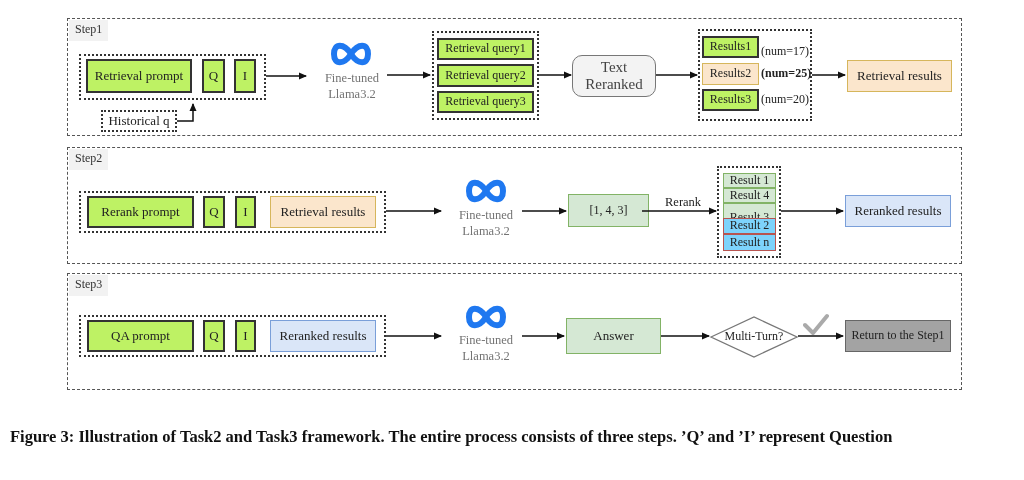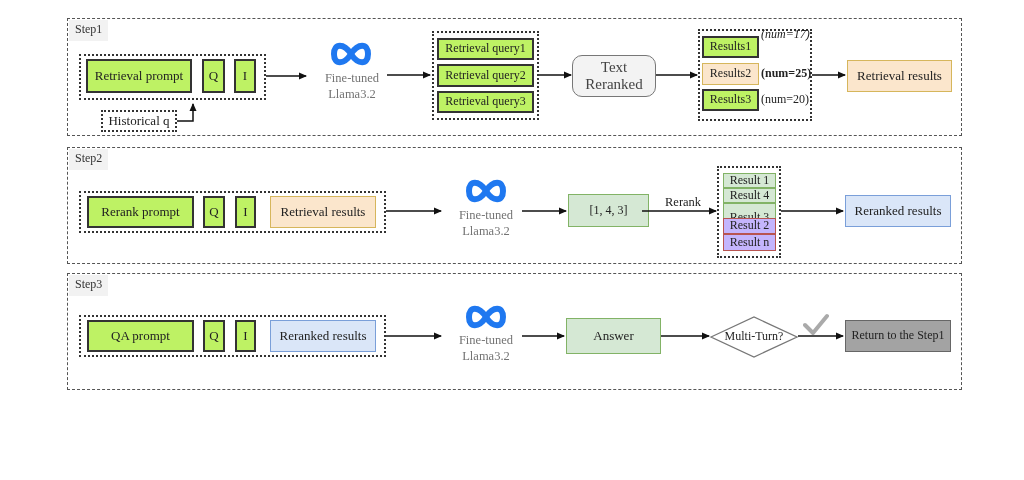--- a/index.html
+++ b/index.html
@@ -6,21 +6,21 @@
   body { width:1024px; height:480px; position:relative; overflow:hidden; font-family:"Liberation Serif","DejaVu Serif",serif; color:#222; }
   .abs { position:absolute; box-sizing:border-box; }
   .step { border:1.5px dashed #555; border-style:dashed; }
   .step-tag { background:#f2f2f2; font-size:12px; color:#333; padding:2px 6px 4px 6px; }
   .dotgrp { border:2px dotted #333; }
   .box { border:1.5px solid #333; background:#bef264; display:flex; align-items:center; justify-content:center; font-size:13px; text-align:center; line-height:1.15; }
   .box.thick { border-width:2px; }
   .orange { background:#fbe6cc; border-color:#d6b65c; }
   .blue { background:#dae6f8; border-color:#7a9fd9; }
   .green { background:#d5e8d4; border-color:#82b366; }
-  .red { background:#c4b5fd; border-color:#b85450; }
+  .red { background:#7dd3fc; border-color:#b85450; }
   .grey { background:#a3a3a3; border-color:#666; }
   .rounded { border-radius:10px; border-color:#777; background:#f3f3f3; color:#444; font-size:15px; }
   .lbl { font-size:12.5px; color:#222; white-space:nowrap; }
   .llama { text-align:center; font-size:12.5px; line-height:1.25; color:#737373; }
   .caption { font-family:"Liberation Serif","DejaVu Serif",serif; font-weight:bold; font-size:16.5px; color:#111; line-height:21px; }
   svg.overlay { position:absolute; left:0; top:0; }
 </style>
 </head>
 <body>
 
@@ -55,21 +55,21 @@
 <div class="abs box thick" style="left:437px;top:64px;width:97px;height:23px;font-size:12px;">Retrieval query2</div>
 <div class="abs box thick" style="left:437px;top:91px;width:97px;height:22px;font-size:12px;">Retrieval query3</div>
 
 <div class="abs box rounded" style="left:572px;top:55px;width:84px;height:42px;flex-direction:column;">
   <div>Text</div>
   <div>Reranked</div>
 </div>
 
 <div class="abs dotgrp" style="left:698px;top:29px;width:114px;height:92px;"></div>
 <div class="abs box thick" style="left:702px;top:36px;width:57px;height:22px;font-size:12px;">Results1</div>
-<div class="abs lbl" style="left:761px;top:27px;font-size:12px;font-style:italic;">(num=17)</div>
+<div class="abs lbl" style="left:761px;top:44px;font-size:12px;">(num=17)</div>
 <div class="abs box orange" style="left:702px;top:63px;width:57px;height:22px;font-size:12px;">Results2</div>
 <div class="abs lbl" style="left:761px;top:66px;font-size:12px;font-weight:bold;">(num=25)</div>
 <div class="abs box thick" style="left:702px;top:89px;width:57px;height:22px;font-size:12px;">Results3</div>
 <div class="abs lbl" style="left:761px;top:92px;font-size:12px;">(num=20)</div>
 
 <div class="abs box orange" style="left:847px;top:60px;width:105px;height:32px;">Retrieval results</div>
 
 <div class="abs dotgrp" style="left:79px;top:191px;width:307px;height:42px;"></div>
 <div class="abs box thick" style="left:87px;top:196px;width:107px;height:32px;">Rerank prompt</div>
 <div class="abs box thick" style="left:203px;top:196px;width:22px;height:32px;">Q</div>
@@ -150,13 +150,14 @@
   <line x1="642" y1="211" x2="716" y2="211" stroke="#111" stroke-width="1.5" marker-end="url(#ah)"></line>
   <line x1="781" y1="211" x2="843" y2="211" stroke="#111" stroke-width="1.5" marker-end="url(#ah)"></line>
 
   <line x1="386" y1="336" x2="441" y2="336" stroke="#111" stroke-width="1.5" marker-end="url(#ah)"></line>
   <line x1="522" y1="336" x2="564" y2="336" stroke="#111" stroke-width="1.5" marker-end="url(#ah)"></line>
   <line x1="661" y1="336" x2="709" y2="336" stroke="#111" stroke-width="1.5" marker-end="url(#ah)"></line>
   <line x1="798" y1="336" x2="843" y2="336" stroke="#111" stroke-width="1.5" marker-end="url(#ah)"></line>
 </svg>
 
 <div class="abs caption" style="left:10px;top:426px;width:1014px;">
+  <div style="white-space:nowrap;">Figure 3: Illustration of Task2 and Task3 framework. The entire process consists of three steps. ’Q’ and ’I’ represent Question</div>
 </div>
 
 </body></html>

